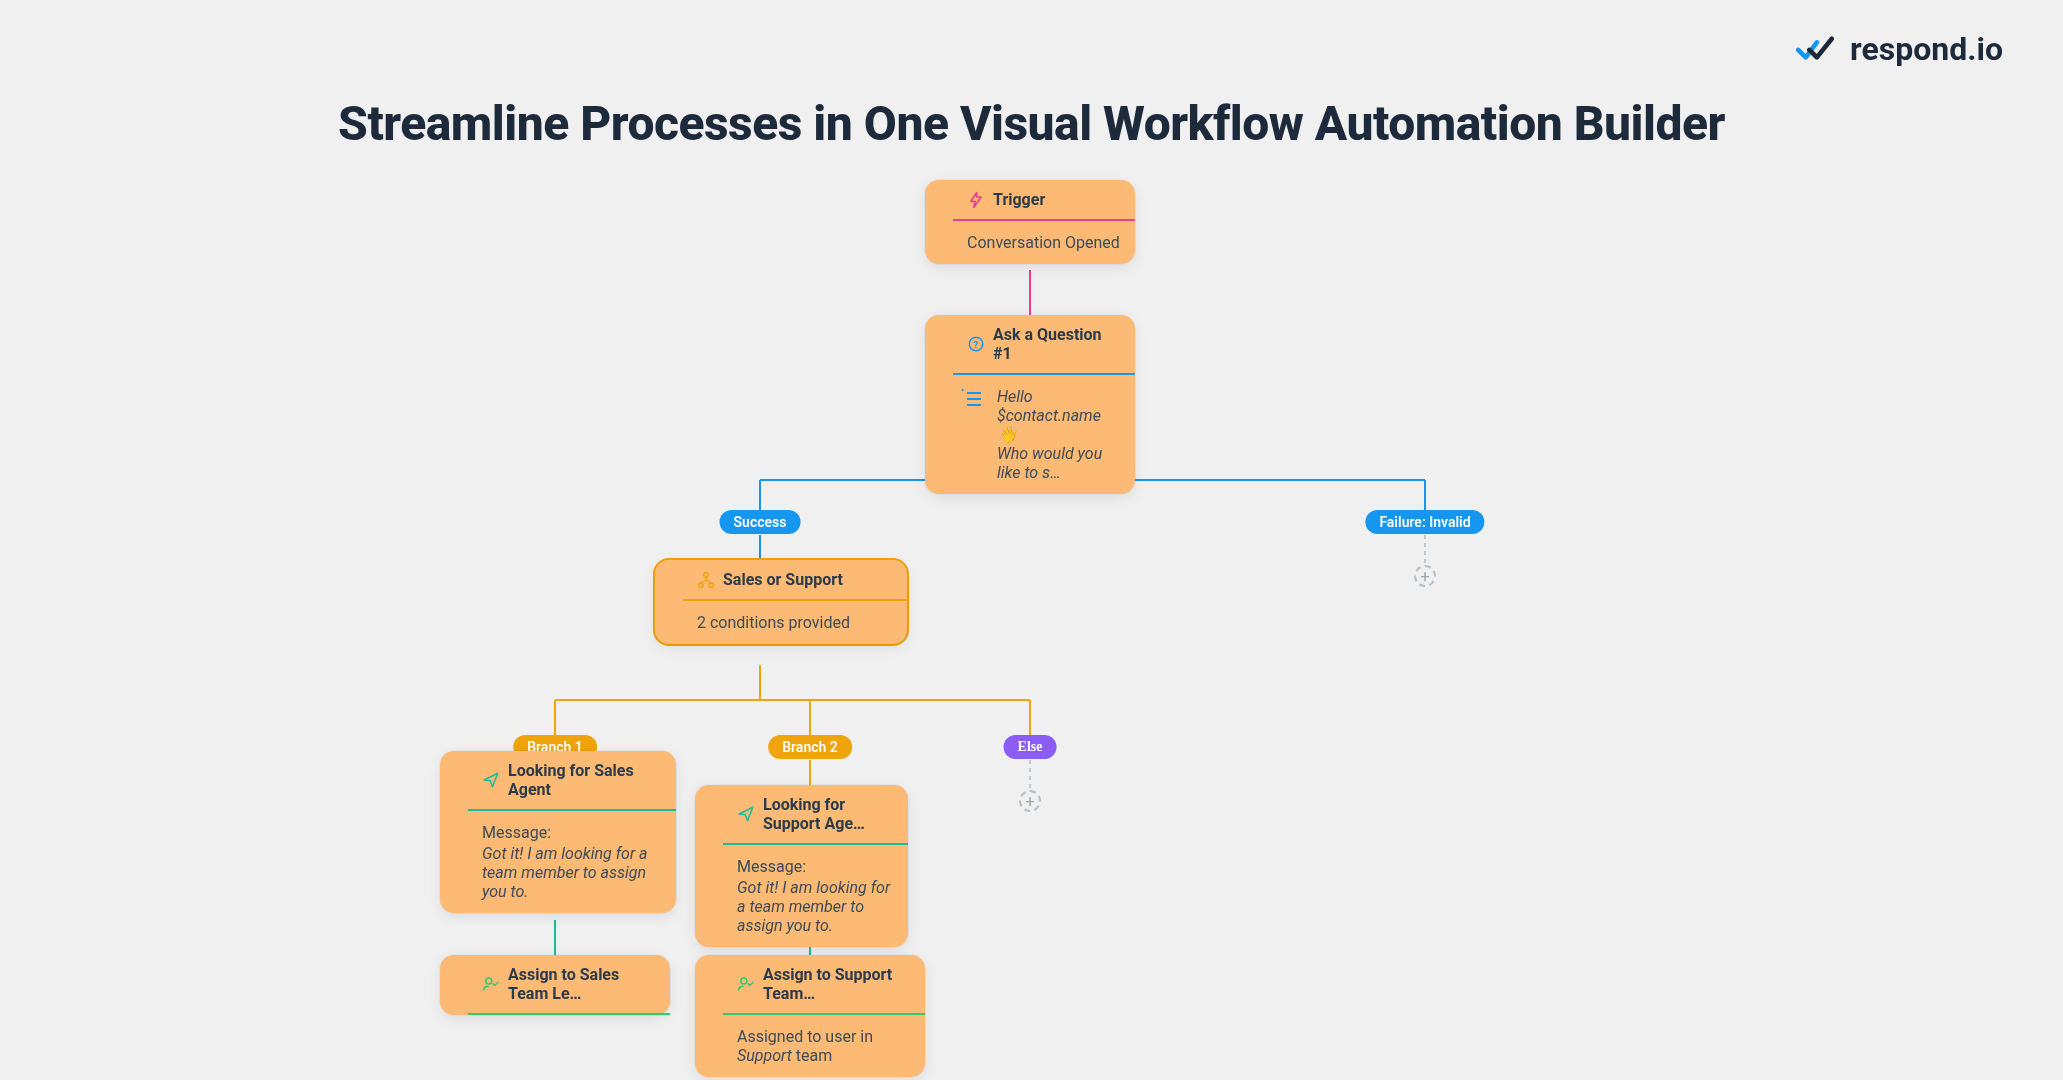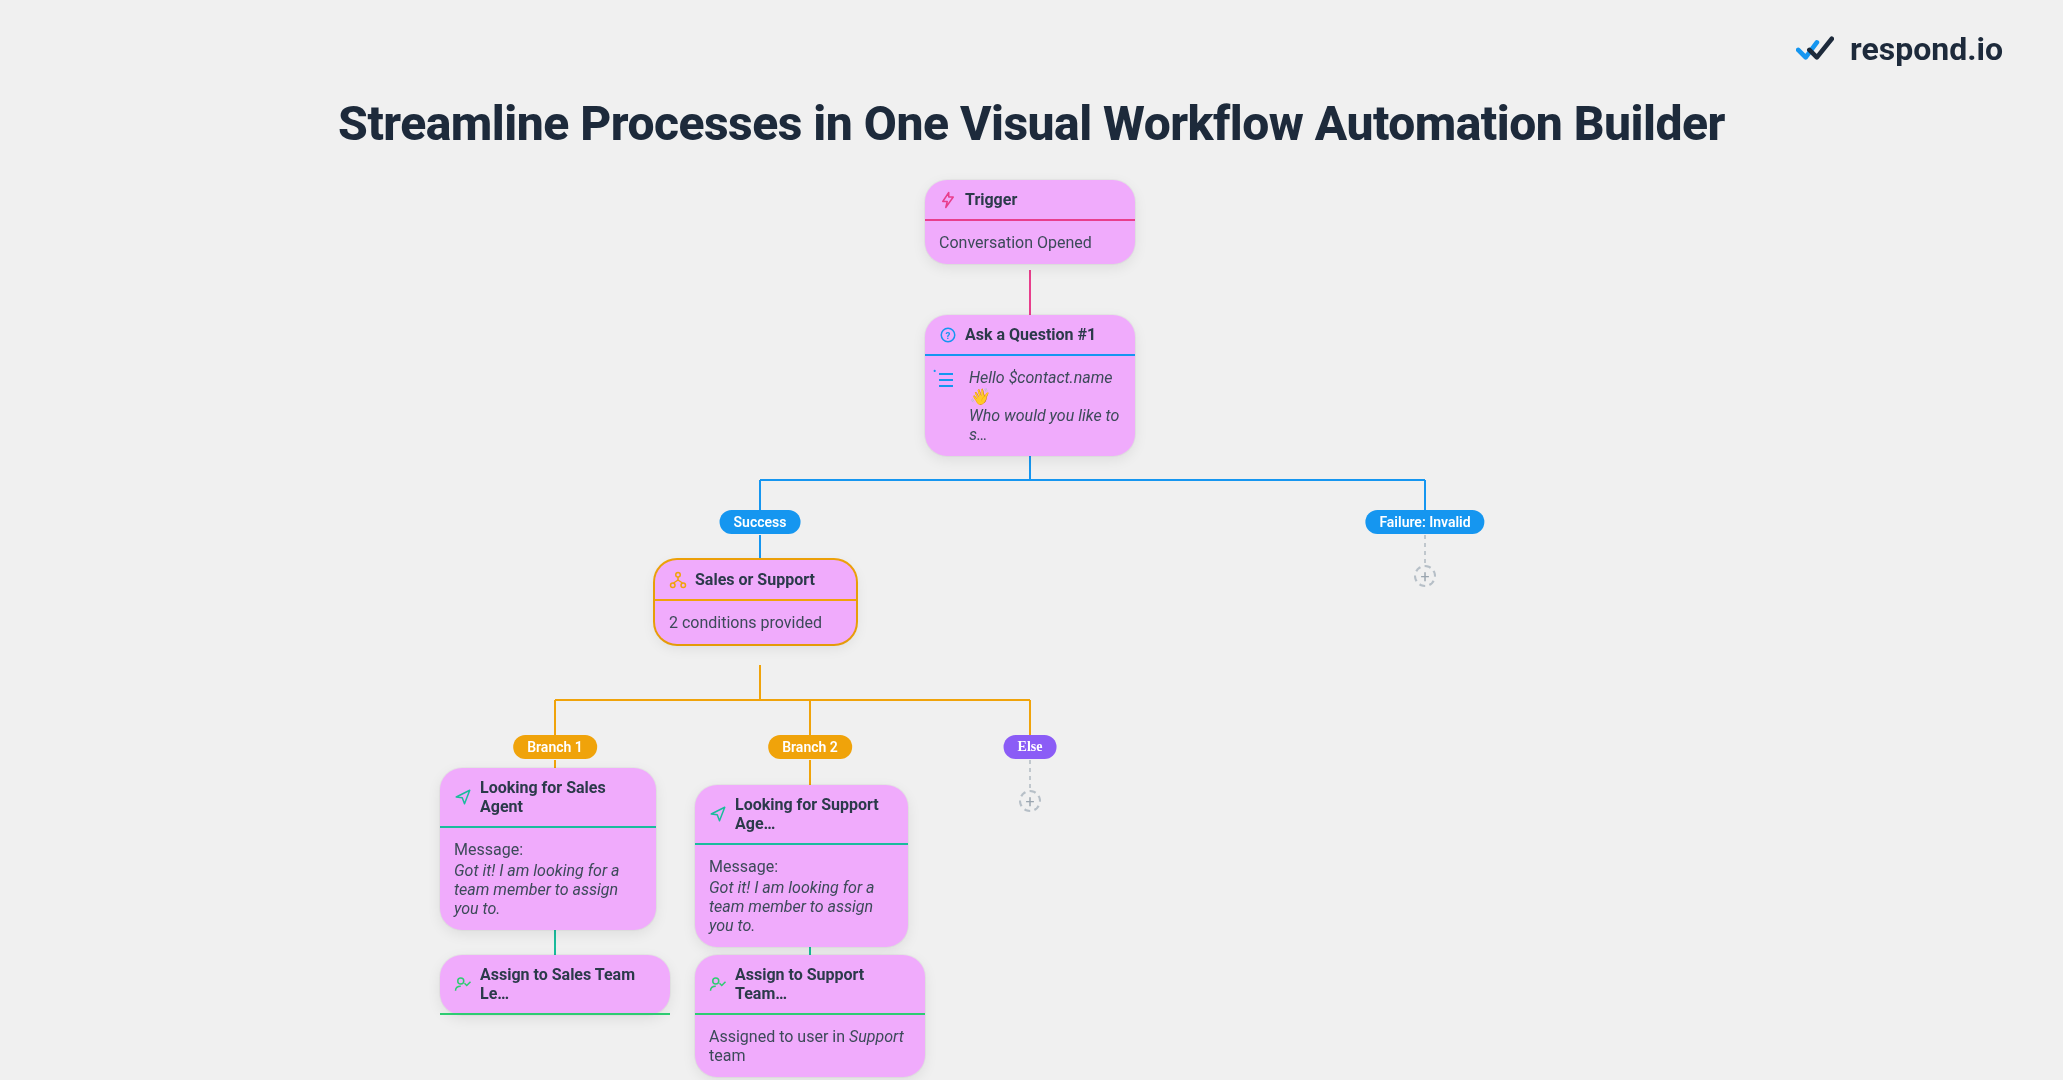--- a/index.html
+++ b/index.html
@@ -40,25 +40,26 @@
   }
   
   .connectors {
     position: absolute;
     top: 0; left: 0;
     width: 100%; height: 100%;
     pointer-events: none;
   }
   .node {
     position: absolute;
-    background: #f0abfc;
-    border-radius: 22px;
+    background: #fdba74;
+    border-radius: 14px;
     box-shadow: 0 4px 14px rgba(0,0,0,0.08), 0 0 0 1px rgba(0,0,0,0.03);
     font-size: 16px;
     color: #2b3a4a;
+    padding-left: 28px;
   }
   .node-head {
     display: flex;
     align-items: center;
     gap: 8px;
     padding: 10px 14px;
     font-weight: 700;
     border-bottom: 2px solid transparent;
   }
   .node-body {
@@ -182,39 +183,39 @@
           <span class="italic line2">Who would you like to s…</span>
         </div>
       </div>
     </div>
   </div>
 
   <div class="pill blue" style="left:760px;top:330px">Success</div>
   <div class="pill blue" style="left:1425px;top:330px">Failure: Invalid</div>
   <div class="plus-circle" style="left:1425px;top:385px">+</div>
 
-  <div class="node orange-border" style="left:655px;top:380px;width:201px">
+  <div class="node orange-border" style="left:655px;top:380px;width:252px">
     <div class="node-head hr-orange">
       <svg class="icon-sm" viewBox="0 0 24 24">
         <circle cx="12" cy="5" r="3" fill="none" stroke="#f0a30a" stroke-width="2"></circle>
         <circle cx="5" cy="19" r="3" fill="none" stroke="#f0a30a" stroke-width="2"></circle>
         <circle cx="19" cy="19" r="3" fill="none" stroke="#f0a30a" stroke-width="2"></circle>
         <path d="M12 8 V12 M12 12 L6 16 M12 12 L18 16" stroke="#f0a30a" stroke-width="2" fill="none"></path>
       </svg>
       <span>Sales or Support</span>
     </div>
     <div class="node-body">2 conditions provided</div>
   </div>
 
   <div class="pill orange" style="left:555px;top:555px">Branch 1</div>
   <div class="pill orange" style="left:810px;top:555px">Branch 2</div>
   <div class="pill grey" style="left:1030px;top:555px">Else</div>
   <div class="plus-circle" style="left:1030px;top:610px">+</div>
 
-  <div class="node" style="left:440px;top:588px;width:216px">
+  <div class="node" style="left:440px;top:571px;width:236px">
     <div class="node-head hr-teal">
       <svg class="icon-sm" viewBox="0 0 24 24">
           <path d="M3 12 L21 3 L14 21 L11 13 Z" fill="none" stroke="#1abc9c" stroke-width="2" stroke-linejoin="round"></path>
         </svg>
       <span>Looking for Sales Agent</span>
     </div>
     <div class="node-body">
       <div class="label">Message:</div>
       <div class="italic">Got it! I am looking for a team member to assign you to.</div>
     </div>

